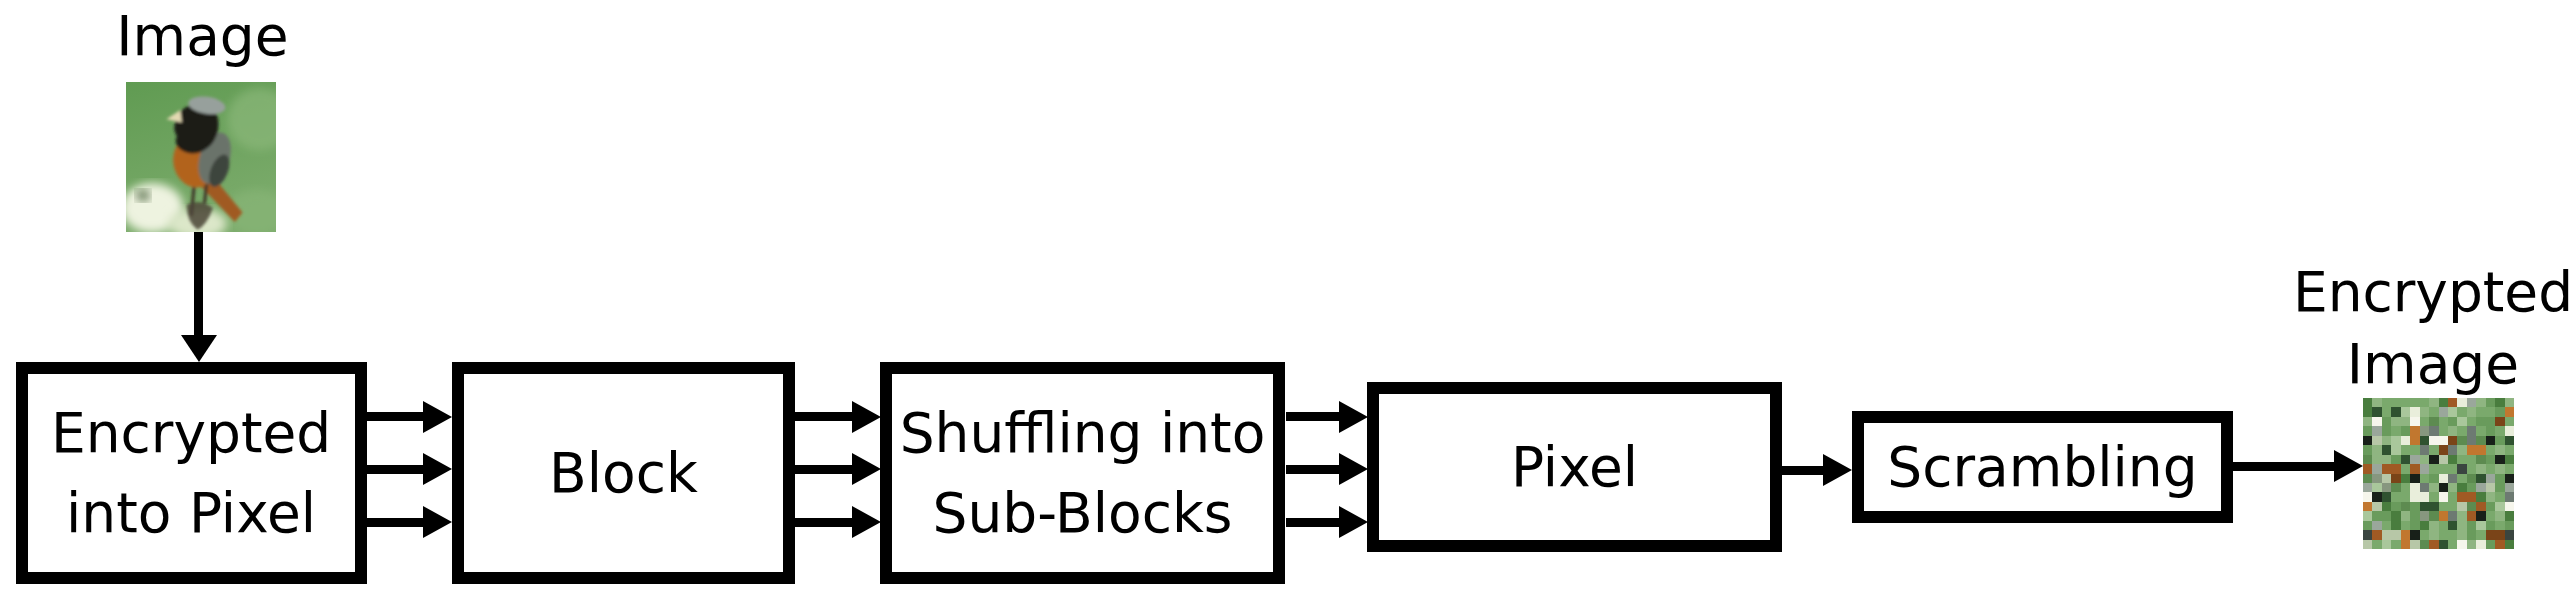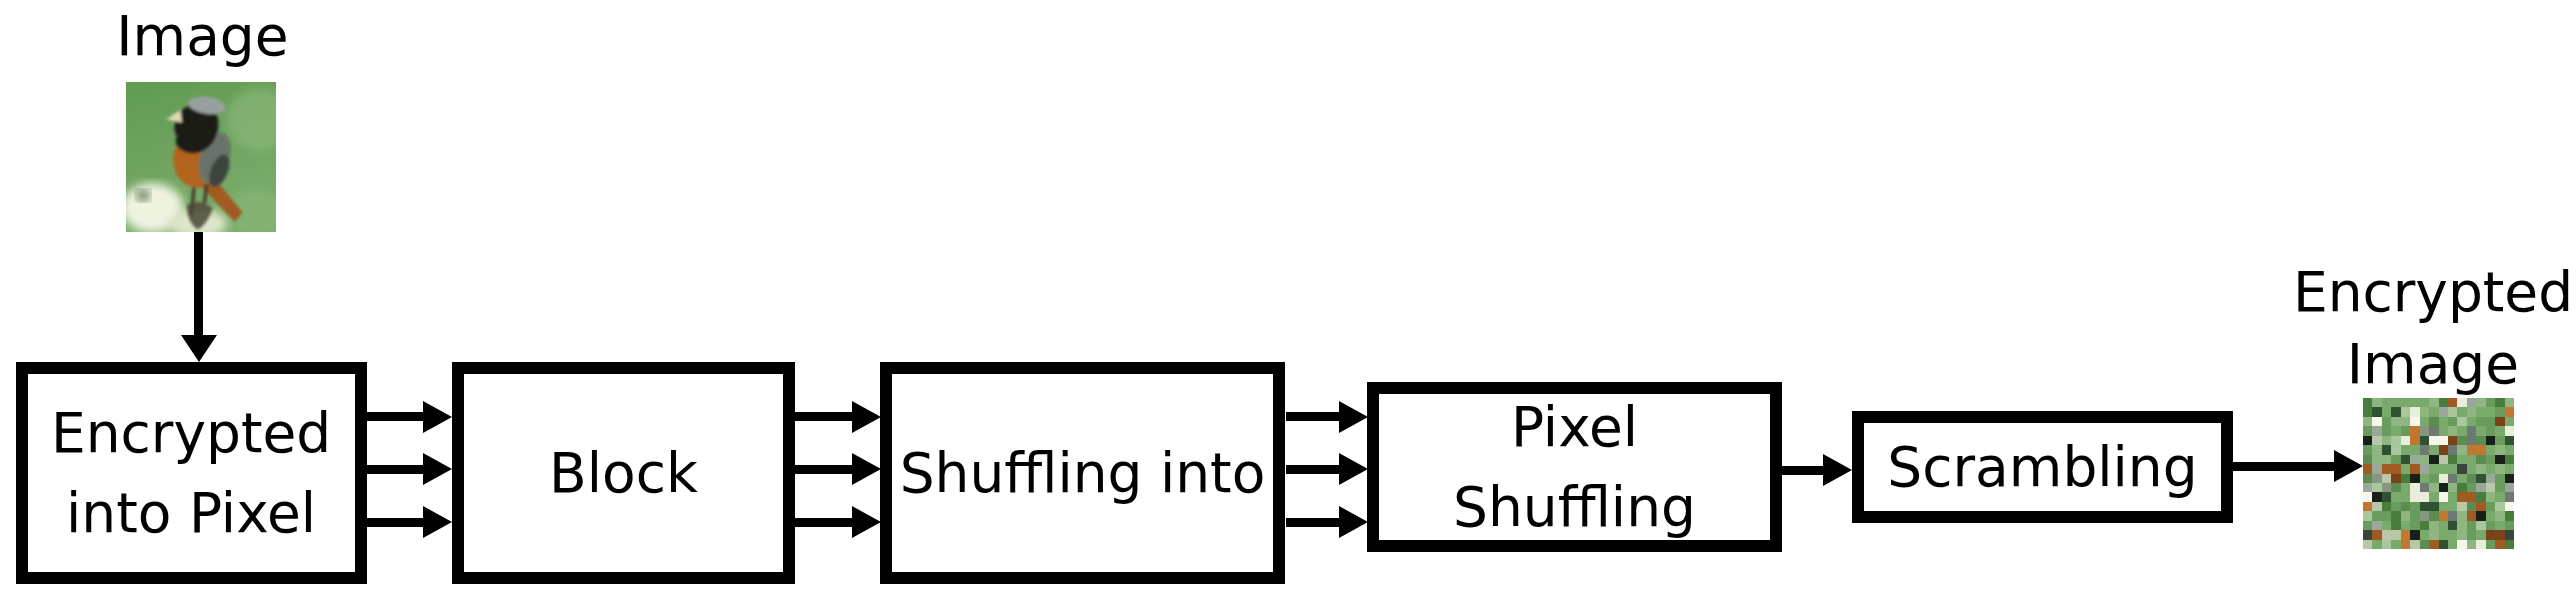--- a/index.html
+++ b/index.html
@@ -104,25 +104,25 @@
     <div class="bline">Encrypted</div>
     <div class="bline">into Pixel</div>
   </div>
 
   <div class="flow-box" style="left:452px;top:362px;width:343px;height:222px;">
     <div class="bline">Block</div>
   </div>
 
   <div class="flow-box" style="left:880px;top:362px;width:405px;height:222px;">
     <div class="bline">Shuffling into</div>
+    <div class="bline">Sub-Blocks</div>
   </div>
 
   <div class="flow-box" style="left:1367px;top:382px;width:415px;height:170px;">
     <div class="bline">Pixel</div>
-    <div class="bline">Shuffling</div>
   </div>
 
   <div class="flow-box" style="left:1852px;top:411px;width:381px;height:112px;">
     <div class="bline">Scrambling</div>
   </div>
 
   <div>
     <div class="hshaft" style="left:366px;top:412px;width:57px;"></div>
     <div class="hhead" style="left:423px;top:401px;"></div>
     <div class="hshaft" style="left:366px;top:465px;width:57px;"></div>

